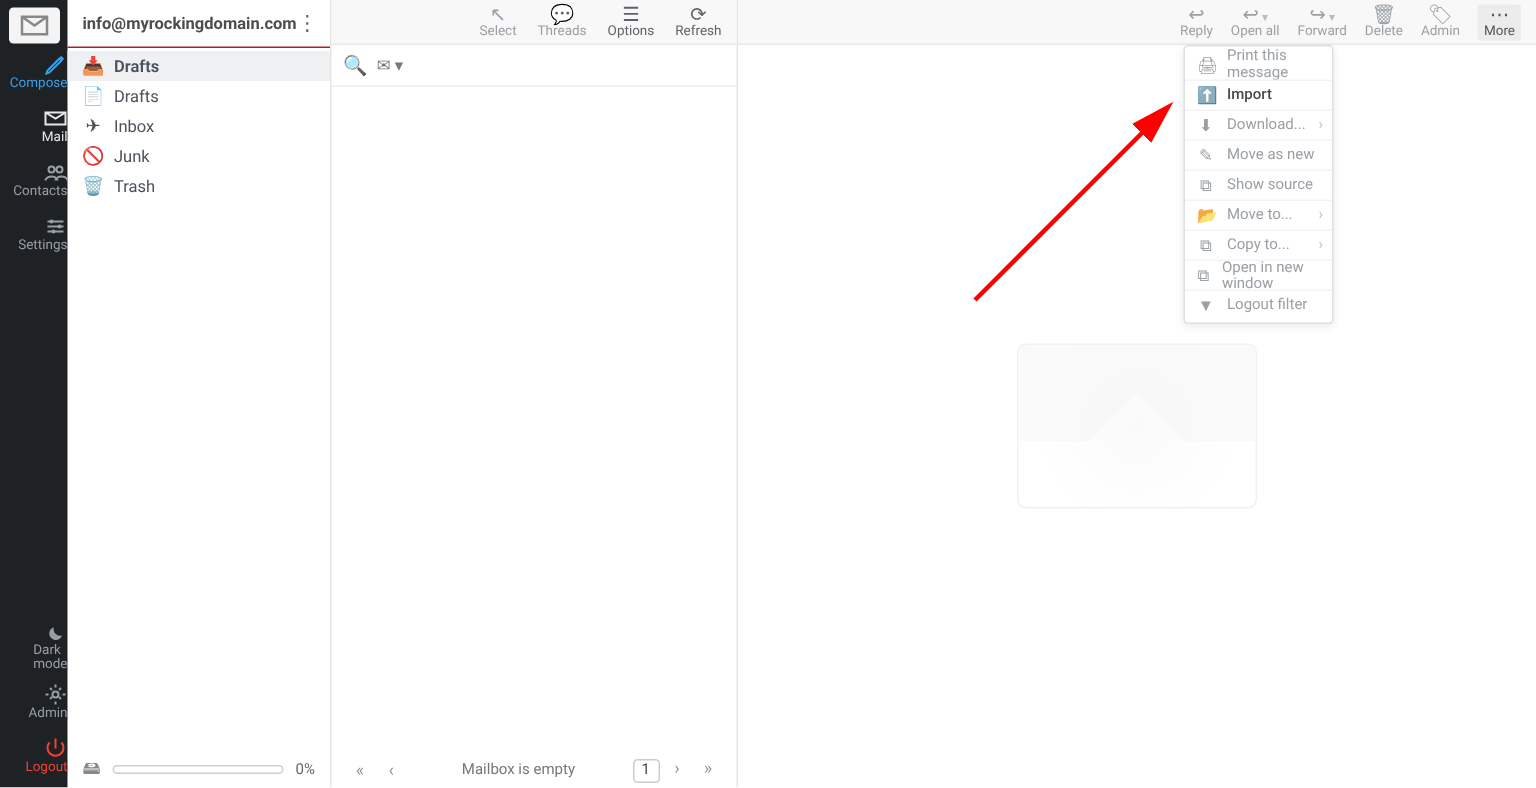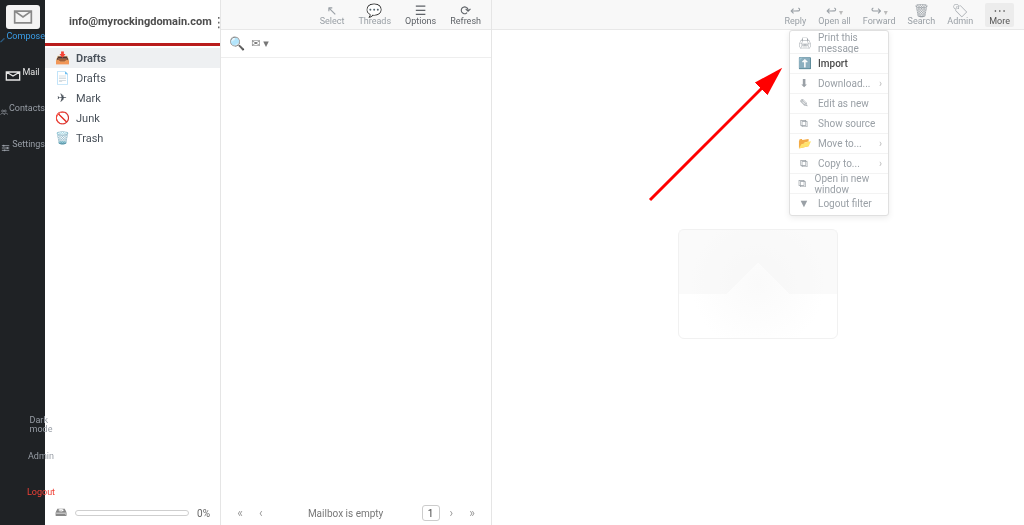--- a/index.html
+++ b/index.html
@@ -1,32 +1,32 @@
 <!DOCTYPE html>
 <html><head>
 <meta charset="utf-8">
 <style>
   * { box-sizing: border-box; }
   html, body { margin: 0; padding: 0; height: 100%; font-family: -apple-system, BlinkMacSystemFont, "Segoe UI", Roboto, Helvetica, Arial, sans-serif; font-size: 11px; color: #333; }
   body { width: 1024px; height: 525px; overflow: hidden; position: relative; background: #fff; }
 
   
   .taskbar { position: absolute; left:0; top:0; width:45px; height:100%; background:#1f2225; color:#989ea6; }
-  .taskbar .item { display:flex; flex-direction:row; align-items:flex-start; justify-content:center; height:32px; cursor:pointer; gap:1px; }
+  .taskbar .item { display:flex; flex-direction:column; align-items:flex-end; justify-content:center; height:32px; cursor:pointer; gap:1px; }
   .taskbar .item .lbl { font-size:9px; line-height:1; }
   .taskbar .item svg { width:16px; height:16px; fill:currentColor; }
   .taskbar .mailicon { width:34px; height:24px; background:#f4f4f4; border-radius:3px; margin:5px auto 3px; display:flex; align-items:center; justify-content:center; }
   .taskbar .mailicon svg { width:20px; height:20px; fill:#777; }
   .taskbar .top-group .item { margin-bottom:4px; }
   .taskbar .bottom-group { position:absolute; bottom:5px; left:0; width:100%; }
   .taskbar .bottom-group .item { margin-top:4px;margin-left:36px; }
 
   
   .folders { position:absolute; left:45px; top:0; width:176px; height:100%; border-right:1px solid #e5e5e5; }
-  .acct-header { height:46px; display:flex; align-items:center; justify-content:space-between; padding:0 24px; border-bottom:3px solid #b91c1c; }
+  .acct-header { height:32px; display:flex; align-items:center; justify-content:space-between; padding:0 10px; border-bottom:1px solid #b91c1c; }
   .acct-header .email { font-weight:700; color:#4d4d4d; font-size:11px; }
   .dots3 { letter-spacing:1px; font-size:14px; color:#666; cursor:pointer; }
   .folder-list { padding:2px 0; }
   .folder { display:flex; align-items:center; height:20px; padding:0 10px; gap:7px; cursor:pointer; color:#49515a; }
   .folder .glyph { width:14px; text-align:center; font-size:12px; }
   .folder.selected { background:#eef0f2; font-weight:600; }
   .quota { position:absolute; bottom:0; left:0; width:100%; height:24px; display:flex; align-items:center; gap:8px; padding:0 10px; }
   .quota .disk { font-size:12px; color:#888; }
   .quota .bar { flex:1; height:6px; border:1px solid #cfcfcf; border-radius:3px; }
   .quota .pct { font-size:10px; color:#666; }
@@ -143,21 +143,21 @@
       <div class="folder selected">
         <span class="glyph">📥</span>
         <span>Drafts</span>
       </div>
       <div class="folder">
         <span class="glyph">📄</span>
         <span>Drafts</span>
       </div>
       <div class="folder">
         <span class="glyph">✈</span>
-        <span>Mark</span>
+        <span>Inbox</span>
       </div>
       <div class="folder">
         <span class="glyph">🚫</span>
         <span>Junk</span>
       </div>
       <div class="folder">
         <span class="glyph">🗑️</span>
         <span>Trash</span>
       </div>
     </div>
@@ -214,21 +214,21 @@
     <div class="tbtn">
         <span class="ic">↩<span class="caret">▾</span></span>
         <span class="tl">Open all</span>
       </div>
     <div class="tbtn">
         <span class="ic">↪<span class="caret">▾</span></span>
         <span class="tl">Forward</span>
       </div>
     <div class="tbtn">
         <span class="ic">🗑</span>
-        <span class="tl">Search</span>
+        <span class="tl">Delete</span>
       </div>
     <div class="tbtn">
         <span class="ic">🏷</span>
         <span class="tl">Admin</span>
       </div>
     <div class="tbtn enabled active">
         <span class="ic">⋯</span>
         <span class="tl">More</span>
       </div>
   </div>
@@ -244,21 +244,21 @@
       <div class="mitem enabled">
         <span class="ic">⬆️</span>
         <span>Import</span>
       </div>
       <div class="mitem sub">
         <span class="ic">⬇</span>
         <span>Download...</span>
       </div>
       <div class="mitem">
         <span class="ic">✎</span>
-        <span>Edit as new</span>
+        <span>Move as new</span>
       </div>
       <div class="mitem">
         <span class="ic">⧉</span>
         <span>Show source</span>
       </div>
       <div class="mitem sub">
         <span class="ic">📂</span>
         <span>Move to...</span>
       </div>
       <div class="mitem sub">

